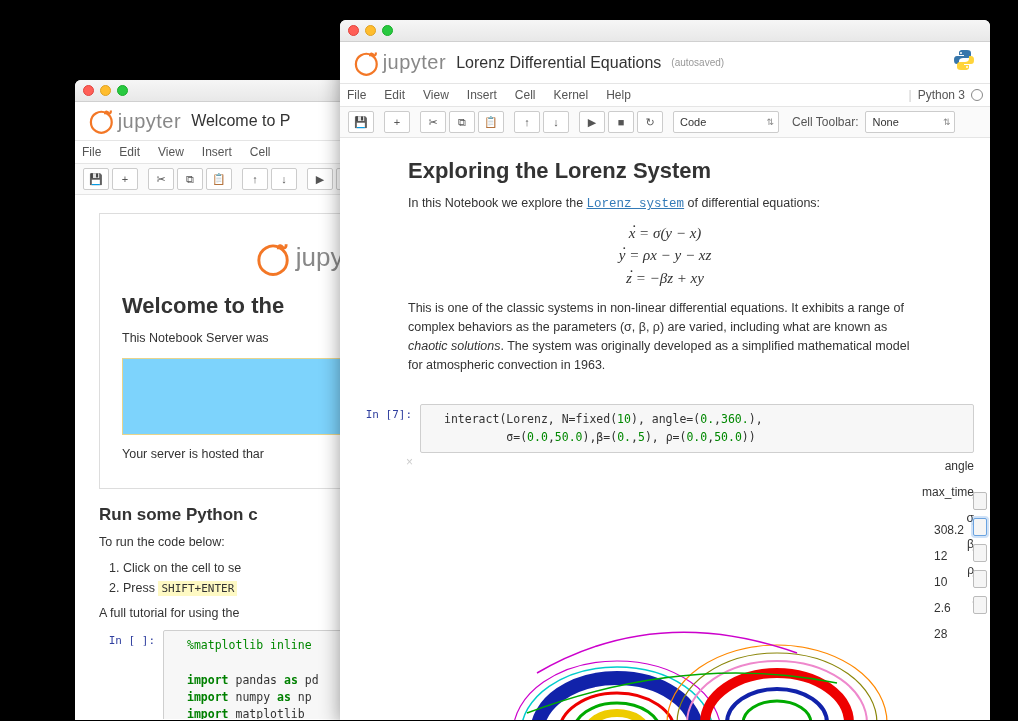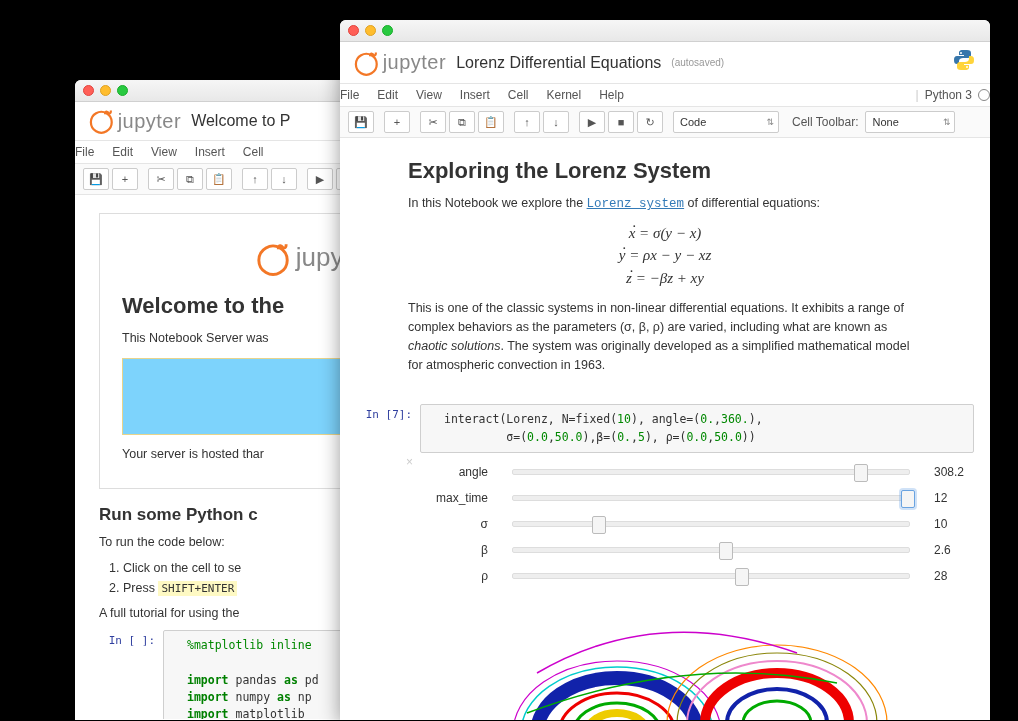--- a/index.html
+++ b/index.html
@@ -43,21 +43,21 @@
 }
 .logo { display:flex; align-items:center; gap:4px; font-size:20px; color:#888; }
 .logo .mark { color:#f37726; font-size:22px; font-weight:bold; }
 .logo-text { color:#888; letter-spacing:0.5px; }
 .nb-title { font-size:16px; color:#333; }
 .autosaved { font-size:10px; color:#999; }
 .py-logo { margin-left:auto; font-size:20px; }
 
 .menubar {
   display:flex; align-items:center;
-  padding: 4px 0;
+  padding: 4px 7px;
   border-bottom: 1px solid #e5e5e5;
   font-size:12px; color:#555;
 }
 .menubar .menu-item { margin-right:18px; cursor:default; }
 .kernel-ind { margin-left:auto; display:flex; align-items:center; gap:6px; font-size:12px; color:#555;}
 .kernel-ind .circ { width:12px;height:12px;border:1px solid #888;border-radius:50%; }
 
 .toolbar {
   display:flex; align-items:center; gap:3px;
   padding: 4px 8px;
@@ -110,21 +110,21 @@
   border:1px solid #cfcfcf; background:#f7f7f7; border-radius:2px;
   padding:6px 23px; font-family:Menlo,monospace; font-size:11.5px; line-height:1.5;
   white-space:pre;
 }
 .code-input .kw { color:#008000; font-weight:bold;}
 .code-input .num { color:#008800; }
 .code-input .mag { color:#008800; }
 
 .widget-area { position:relative; padding:6px 0 6px 0;}
 .widget-close { position:absolute; left:-14px; top:2px; color:#ccc; font-size:12px;}
-.widget-row { display:flex; align-items:center; height:26px; gap:24px;}
+.widget-row { display:flex; align-items:flex-end; height:26px; gap:24px;flex-direction:column;}
 .widget-row .wl { width:68px; text-align:right; font-size:12px; color:#333;}
 .slider {
   flex:1; height:6px; background:#eee; border:1px solid #ddd; border-radius:2px; position:relative;
 }
 .slider .thumb {
   position:absolute; top:-6px; width:14px; height:18px;
   background:#f5f5f5; border:1px solid #bbb; border-radius:2px;
 }
 .slider.sel .thumb { border-color:#6aa3e0; box-shadow:0 0 0 2px rgba(100,160,230,0.3);}
 .widget-row .wv { width:40px; text-align:left; font-size:12px;}

